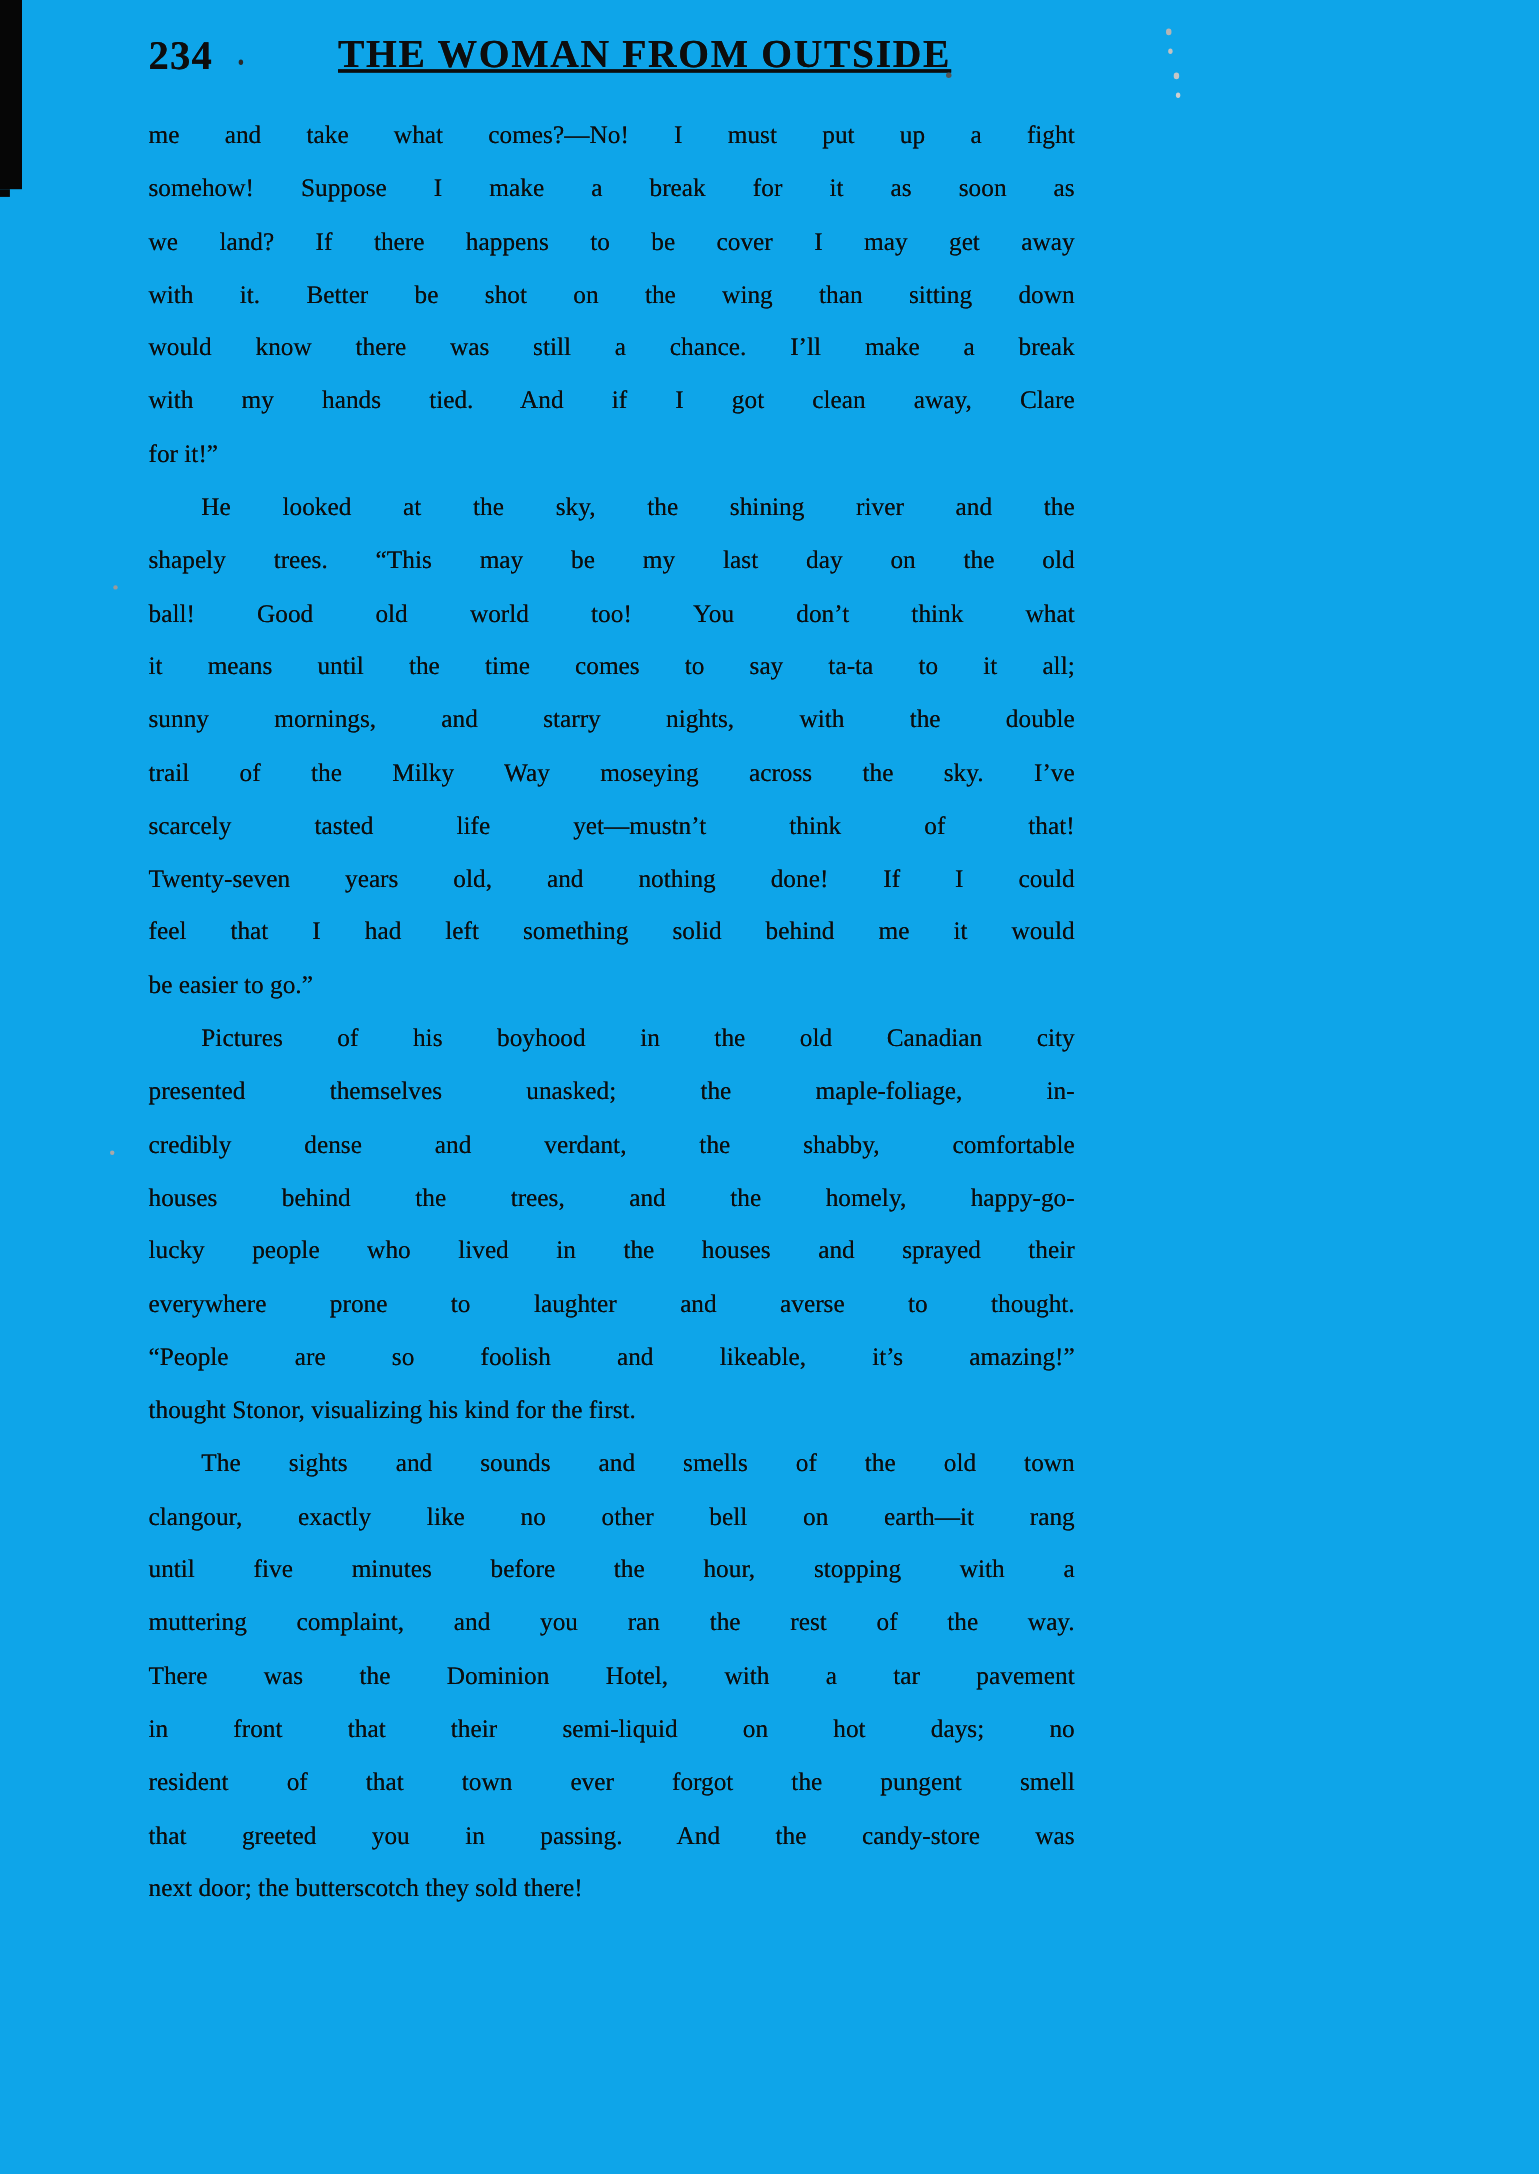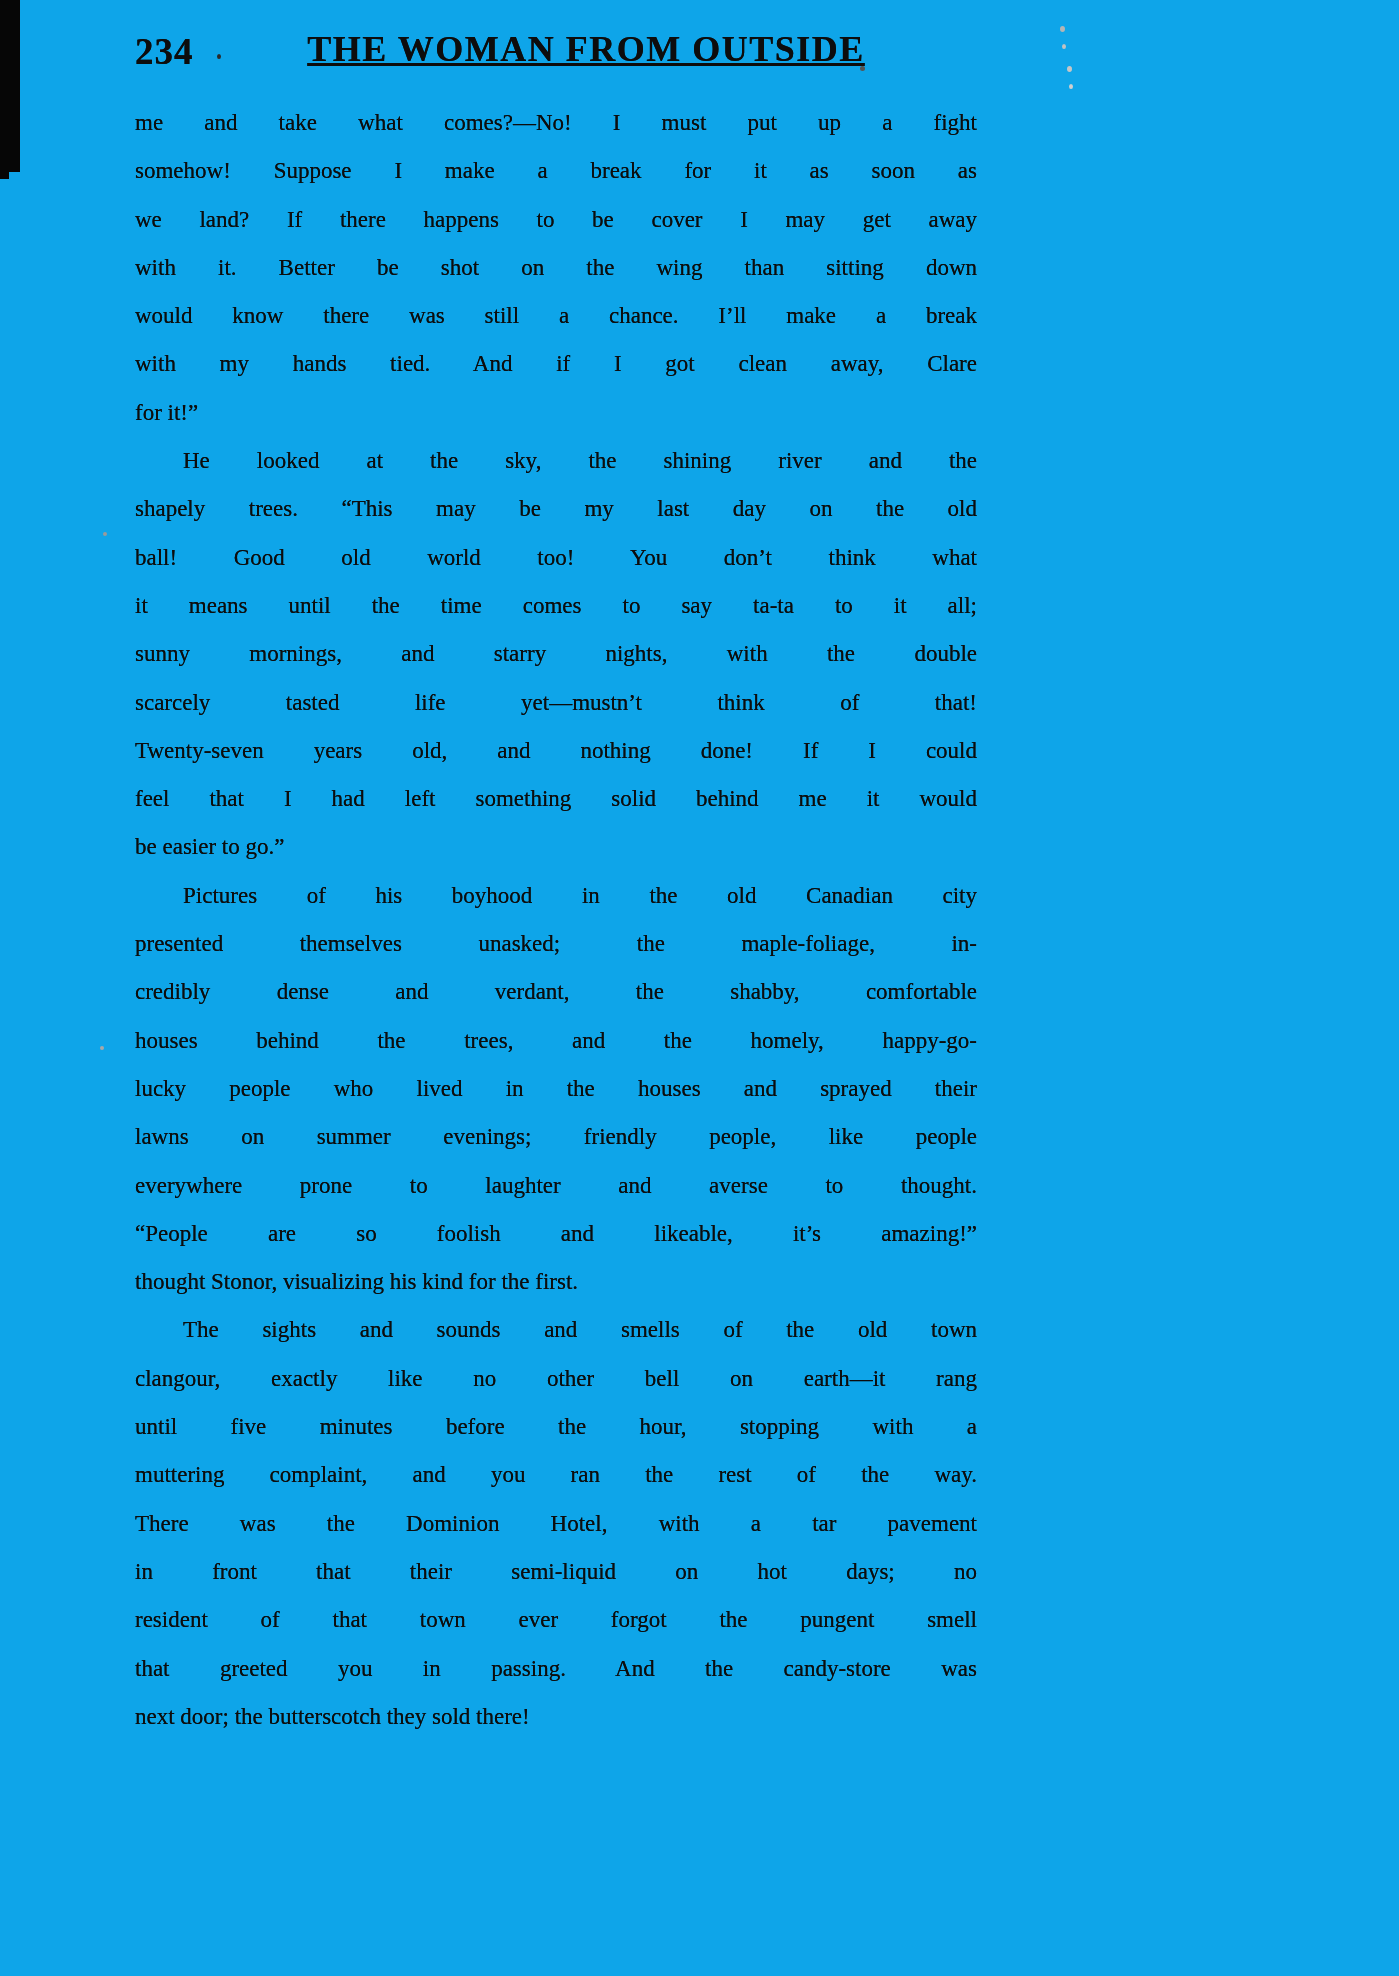--- a/index.html
+++ b/index.html
@@ -78,32 +78,32 @@
         <div class="line">would know there was still a chance.  I’ll make a break</div>
         <div class="line">with my hands tied.  And if I got clean away, Clare</div>
         <div class="line last">for it!”</div>
       </div>
       <div class="para">
         <div class="line indent">He looked at the sky, the shining river and the</div>
         <div class="line">shapely trees.  “This may be my last day on the old</div>
         <div class="line">ball!  Good old world too!  You don’t think what</div>
         <div class="line">it means until the time comes to say ta-ta to it all;</div>
         <div class="line">sunny mornings, and starry nights, with the double</div>
+        <div class="line">trail of the Milky Way moseying across the sky.  I’ve</div>
         <div class="line">scarcely tasted life yet—mustn’t think of that!</div>
         <div class="line">Twenty-seven years old, and nothing done!  If I could</div>
         <div class="line">feel that I had left something solid behind me it would</div>
         <div class="line last">be easier to go.”</div>
       </div>
       <div class="para">
         <div class="line indent">Pictures of his boyhood in the old Canadian city</div>
         <div class="line">presented themselves unasked; the maple-foliage, in-</div>
         <div class="line">credibly dense and verdant, the shabby, comfortable</div>
         <div class="line">houses behind the trees, and the homely, happy-go-</div>
         <div class="line">lucky people who lived in the houses and sprayed their</div>
-        <div class="line">lawns on summer evenings; friendly people, like people</div>
         <div class="line">everywhere prone to laughter and averse to thought.</div>
         <div class="line">“People are so foolish and likeable, it’s amazing!”</div>
         <div class="line last">thought Stonor, visualizing his kind for the first.</div>
       </div>
       <div class="para">
         <div class="line indent">The sights and sounds and smells of the old town</div>
         <div class="line">clangour, exactly like no other bell on earth—it rang</div>
         <div class="line">until five minutes before the hour, stopping with a</div>
         <div class="line">muttering complaint, and you ran the rest of the way.</div>
         <div class="line">There was the Dominion Hotel, with a tar pavement</div>

